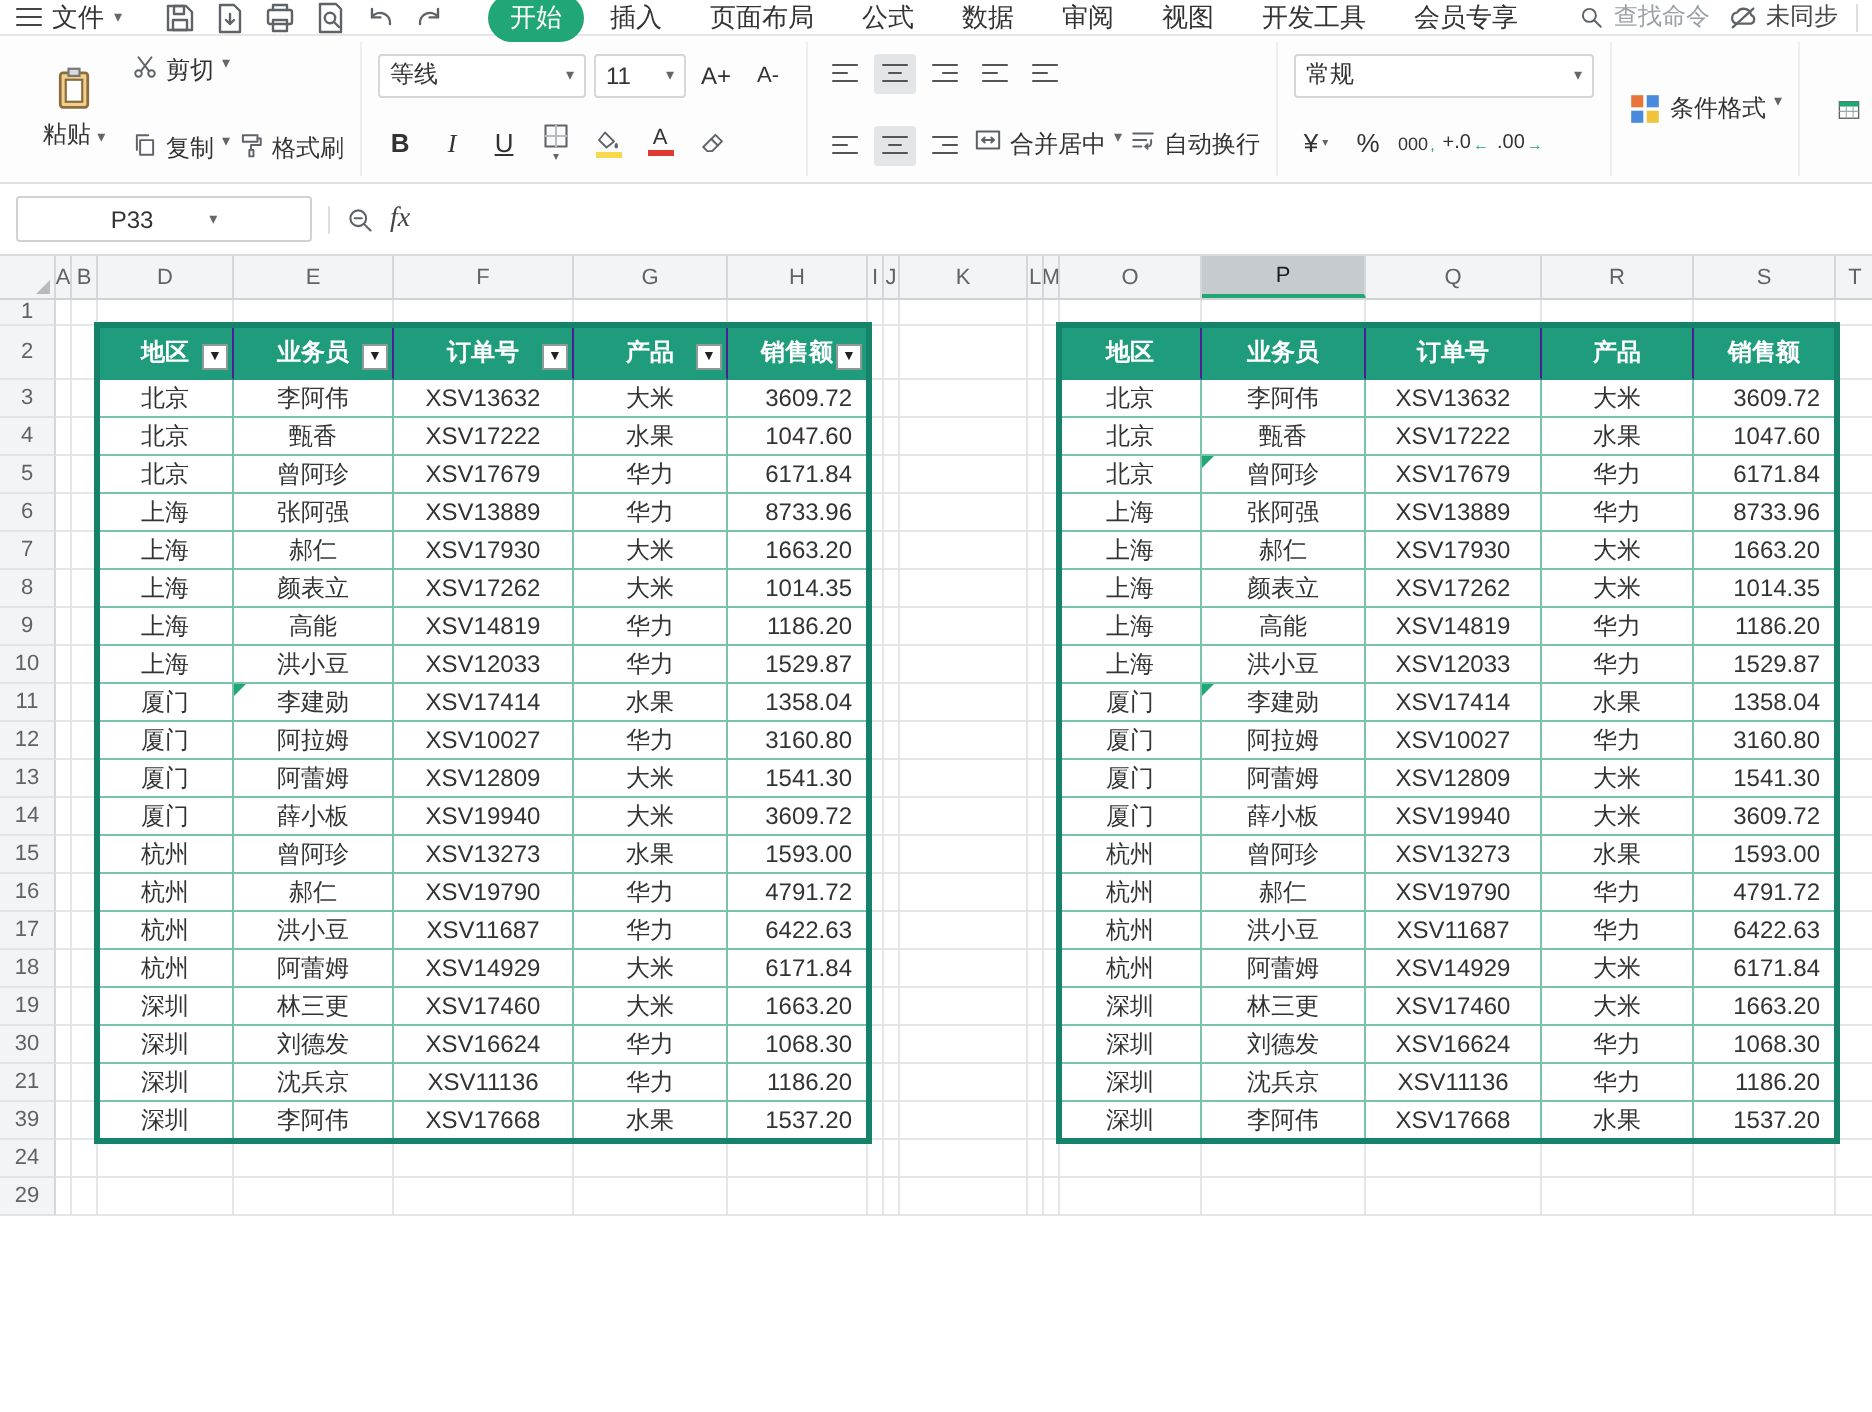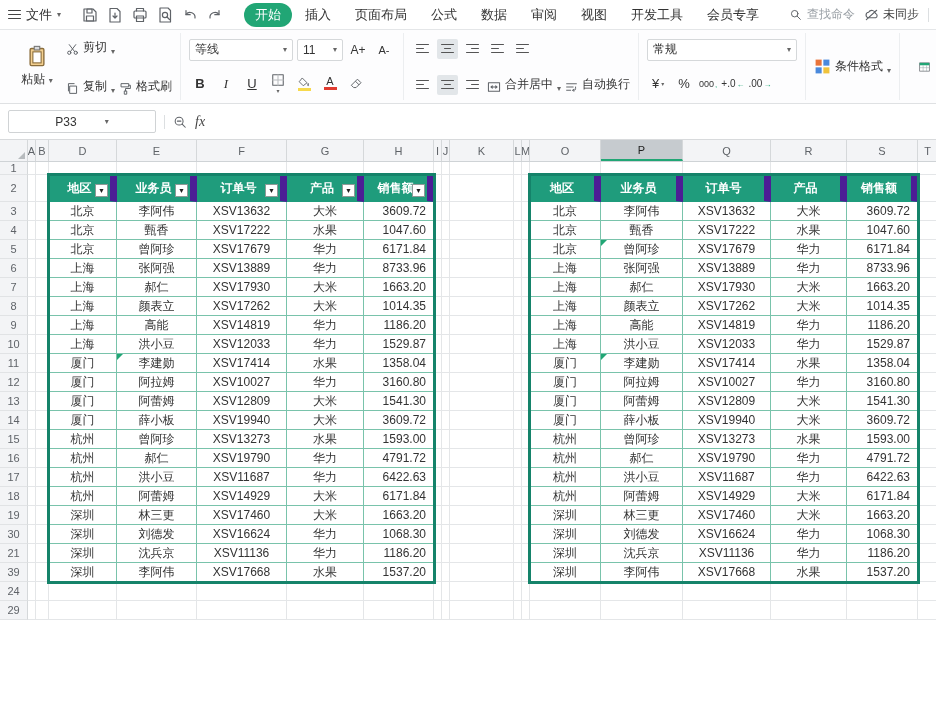--- a/index.html
+++ b/index.html
@@ -2,21 +2,21 @@
 <html><head>
 <meta charset="utf-8">
 <style>
   *{box-sizing:border-box;margin:0;padding:0}
   html,body{width:936px;height:706px;overflow:hidden;background:#fff;
     font-family:"Liberation Sans","DejaVu Sans",sans-serif;color:#333;}
   svg{display:block}
   .ico{stroke:#5f6368;fill:none;stroke-width:1.2;stroke-linecap:round;stroke-linejoin:round}
 
   
-  .menubar{height:30px;display:flex;align-items:center;gap:19px;padding:0 8px;
+  .menubar{height:18px;display:flex;align-items:center;gap:19px;padding:0 8px;
     border-bottom:1px solid #e4e6e8;font-size:13px;background:#fff;white-space:nowrap}
   .file-btn{display:flex;align-items:center;gap:5px;cursor:pointer}
   .hamburger{display:inline-flex;flex-direction:column;gap:2.5px;width:13px}
   .hamburger i{height:1.6px;background:#444;border-radius:1px}
   .caret{font-size:8px;color:#666}
   .mb-icons{display:flex;align-items:center;gap:9px;margin:0 2px}
   .mb-icon{width:16px;height:16px;cursor:pointer}
   .tabs{display:flex;align-items:center;gap:2px}
   .tab{padding:3px 11px;border-radius:13px;cursor:pointer;font-size:13px;color:#333}
   .tab.active{background:#21a675;color:#fff}
@@ -26,21 +26,21 @@
   .vsep{width:1px;height:14px;background:#dcdfe1}
 
   
   .toolbar{height:74px;display:flex;align-items:stretch;padding:3px 6px;gap:0;
     background:#fdfdfe;border-bottom:1px solid #dfe1e3;overflow:hidden;white-space:nowrap}
   .tb-group{display:flex;align-items:center;gap:6px;padding:0 8px;border-right:1px solid #ecEEf0}
   .tb-col{display:flex;flex-direction:column;justify-content:space-between;height:60px;padding:2px 0}
   .tb-row{display:flex;align-items:center;gap:4px}
   .big-v{display:flex;flex-direction:column;align-items:center;justify-content:center;gap:4px;
     width:46px;font-size:12px;cursor:pointer}
-  .mini{display:flex;align-items:flex-end;gap:4px;font-size:12px;cursor:pointer}
+  .mini{display:flex;align-items:flex-start;gap:4px;font-size:12px;cursor:pointer}
   .combo{border:1px solid #d5d8da;border-radius:2px;height:22px;display:flex;align-items:center;
     justify-content:space-between;padding:0 5px;font-size:12px;background:#fff;cursor:pointer}
   .fbtn{min-width:22px;height:22px;display:flex;flex-direction:column;align-items:center;
     justify-content:center;font-size:13px;border-radius:2px;cursor:pointer}
   .b{font-weight:bold}.i{font-style:italic;font-family:"Liberation Serif",serif}.u{text-decoration:underline}
   .cbar{width:13px;height:3px;margin-top:1px}
   .al{width:21px;height:20px;display:flex;flex-direction:column;justify-content:center;gap:2.5px;
     padding:3px 4px;border-radius:2px;cursor:pointer}
   .al i{height:1.6px;background:#555;border-radius:1px;width:100%}
   .al.l i:nth-child(2){width:60%}
@@ -68,21 +68,21 @@
   .corner{flex:none;position:relative;border-right:1px solid #d5d8da;cursor:pointer}
   .corner-tri{position:absolute;right:2px;bottom:2px;width:0;height:0;
     border-left:7px solid transparent;border-bottom:7px solid #b7bbbe}
   .grid-row{display:flex}
   .gut{flex:none;width:28px;background:#f3f4f6;border-right:1px solid #d5d8da;
     border-bottom:1px solid #e1e3e5;display:flex;align-items:center;justify-content:center;
     font-size:11px;color:#5f6368;cursor:pointer}
   .cell{flex:none;position:relative;background:#fff;border-right:1px solid #e4e6e8;
     border-bottom:1px solid #e4e6e8;display:flex;align-items:center;justify-content:center;
     font-size:12px;color:#333;overflow:hidden;cursor:cell}
-  .cell.t-head{background:#1f9c7c;border-right:7px solid #4c1d95;border-bottom:1px solid #1f9c7c;
+  .cell.t-head{background:#1f9c7c;border-right:1px solid #4c1d95;border-bottom:1px solid #1f9c7c;
     color:#fff;font-weight:bold}
   .cell.t-cell{border-right:1px solid #79c3ab;border-bottom:1px solid #79c3ab}
   .cell.num{justify-content:flex-end;padding-right:7px}
   .filter{position:absolute;right:2px;bottom:4px;width:13px;height:13px;background:#fff;
     border:1px solid #8f9a97;color:#222;font-size:7px;display:flex;align-items:center;
     justify-content:center;cursor:pointer}
   .flag{position:absolute;top:0;left:0;width:0;height:0;
     border-top:6px solid #21a675;border-right:6px solid transparent}
   .table-outline{position:absolute;border:3px solid #15836a;pointer-events:none}
 </style>

